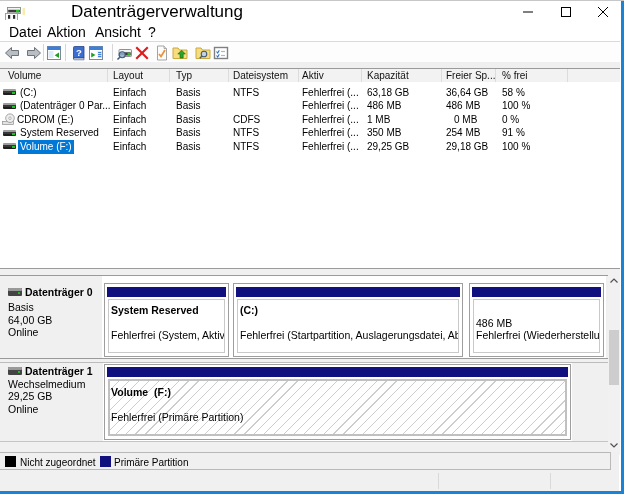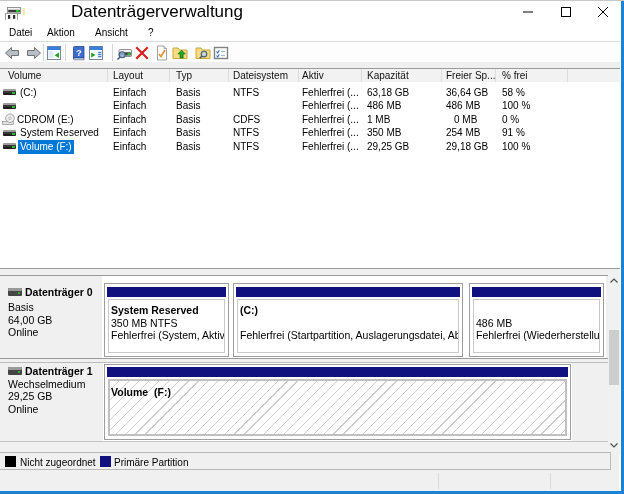--- a/index.html
+++ b/index.html
@@ -8,21 +8,21 @@
 .abs { position:absolute; }
 .hline { position:absolute; height:1px; }
 .vline { position:absolute; width:1px; }
 .txt { position:absolute; white-space:nowrap; }
 
 #title { left:0; top:0; width:624px; height:23px; background:#fff; }
 #titletext { left:28px; top:0; height:23px; font-size:17px; display:flex; align-items:center;margin-left:43px; }
 
 .wbtn { position:absolute; top:0; height:23px; width:30px; display:flex; align-items:center; justify-content:center; }
 
-.menuitem { position:absolute; top:23px; height:18px; font-size:10px; display:flex; align-items:center; }
+.menuitem { position:absolute; top:23px; height:18px; font-size:14px; display:flex; align-items:center; }
 
 #toolbar { left:0; top:42px; width:620px; height:20px; background:#fdfdfd; }
 .tsep { position:absolute; top:44px; height:17px; width:1px; background:#d6d6d6; }
 .ticon { position:absolute; top:45px; width:16px; height:16px; }
 
 #lhead { left:0; top:69px; width:620px; height:13px; background:#f2f2f2; }
 .hsep { position:absolute; top:69px; height:13px; width:1px; background:#dcdcdc; }
 .hcell { position:absolute; top:69px; height:13px; line-height:13px; color:#111; font-size:10px; }
 
 #list { left:0; top:82px; width:620px; height:186px; background:#fff; }
@@ -175,20 +175,21 @@
   <span class="lcell" style="left:113px">Einfach</span>
   <span class="lcell" style="left:176px">Basis</span>
   <span class="lcell" style="left:233px">NTFS</span>
   <span class="lcell" style="left:302px">Fehlerfrei (...</span>
   <span class="lcell" style="left:367px">63,18 GB</span>
   <span class="lcell" style="left:446px">36,64 GB</span>
   <span class="lcell" style="left:502px">58 %</span>
 </div>
 <div class="lrow" style="top:99px">
   <i class="hdd"></i>
+  <span class="lcell" style="left:20px">(Datenträger 0 Par...</span>
   <span class="lcell" style="left:113px">Einfach</span>
   <span class="lcell" style="left:176px">Basis</span>
   <span class="lcell" style="left:302px">Fehlerfrei (...</span>
   <span class="lcell" style="left:367px">486 MB</span>
   <span class="lcell" style="left:446px">486 MB</span>
   <span class="lcell" style="left:502px">100 %</span>
 </div>
 <div class="lrow" style="top:112.5px">
   <svg class="abs" style="left:2px;top:0px" width="14" height="14" viewBox="0 0 14 14">
     <rect x="0.5" y="8.5" width="11" height="3" fill="#e3e3e3" stroke="#909090" stroke-width="0.7"></rect>
@@ -239,21 +240,20 @@
   <rect x="10" y="4" width="2" height="2" fill="#27b227"></rect>
 </svg>
 <div class="txt dhead-t" style="left:25px;top:286px">Datenträger 0</div>
 <div class="txt" style="left:8px;top:301px">Basis</div>
 <div class="txt" style="left:8px;top:313.5px">64,00 GB</div>
 <div class="txt" style="left:8px;top:326px">Online</div>
 <div class="part" style="left:104px;top:283px;width:125px;height:74px">
   <div class="band"></div>
   <div class="bevel" style="top:15px"></div>
   <div class="ptxt" style="top:20px;font-weight:bold">System Reserved</div>
-  <div class="ptxt" style="top:32.5px">350 MB NTFS</div>
   <div class="ptxt" style="top:45px">Fehlerfrei (System, Aktiv, P</div>
 </div>
 <div class="part" style="left:233px;top:283px;width:230px;height:74px">
   <div class="band"></div>
   <div class="bevel" style="top:15px"></div>
   <div class="ptxt" style="top:20px;font-weight:bold">(C:)</div>
   <div class="ptxt" style="top:45px">Fehlerfrei (Startpartition, Auslagerungsdatei, Abstur:</div>
 </div>
 <div class="part" style="left:469px;top:283px;width:135px;height:74px;overflow:hidden">
   <div class="band"></div>
@@ -272,20 +272,21 @@
 </svg>
 <div class="txt dhead-t" style="left:25px;top:365px">Datenträger 1</div>
 <div class="txt" style="left:8px;top:377.5px">Wechselmedium</div>
 <div class="txt" style="left:8px;top:390px">29,25 GB</div>
 <div class="txt" style="left:8px;top:402.5px">Online</div>
 <div class="part" style="left:104px;top:364px;width:467px;height:76px">
   <div class="band" style="top:2px"></div>
   <div class="abs" style="left:3px;right:3px;top:14px;bottom:3px;border:2px solid #c0c0c0;
        background:repeating-linear-gradient(135deg,#fff 0 6.1px,#cdcdcd 6.1px 7px)"></div>
   <div class="ptxt" style="top:20.5px;font-weight:bold">Volume&nbsp; (F:)</div>
+  <div class="ptxt" style="top:45.5px">Fehlerfrei (Primäre Partition)</div>
 </div>
 <div class="hline" style="left:0;top:441px;width:608px;background:#c4c4c4"></div>
 
 <div class="abs" id="sbar"></div>
 <svg class="abs" style="left:610px;top:278px" width="8" height="5" viewBox="0 0 8 5">
   <path d="M0.5 4.5 L4 1 L7.5 4.5" fill="none" stroke="#505050" stroke-width="1.2"></path>
 </svg>
 <div class="abs" style="left:609px;top:330px;width:10px;height:55px;background:#cdcdcd"></div>
 <svg class="abs" style="left:610px;top:443px" width="8" height="5" viewBox="0 0 8 5">
   <path d="M0.5 0.5 L4 4 L7.5 0.5" fill="none" stroke="#505050" stroke-width="1.2"></path>

